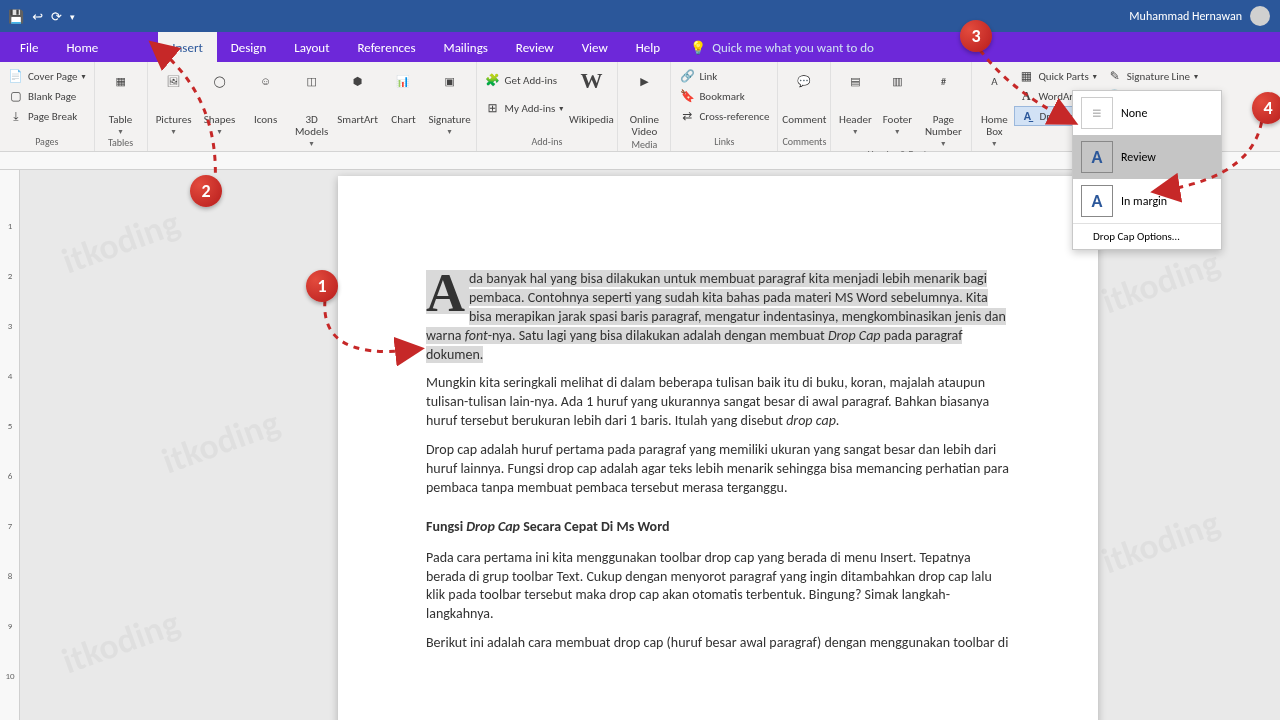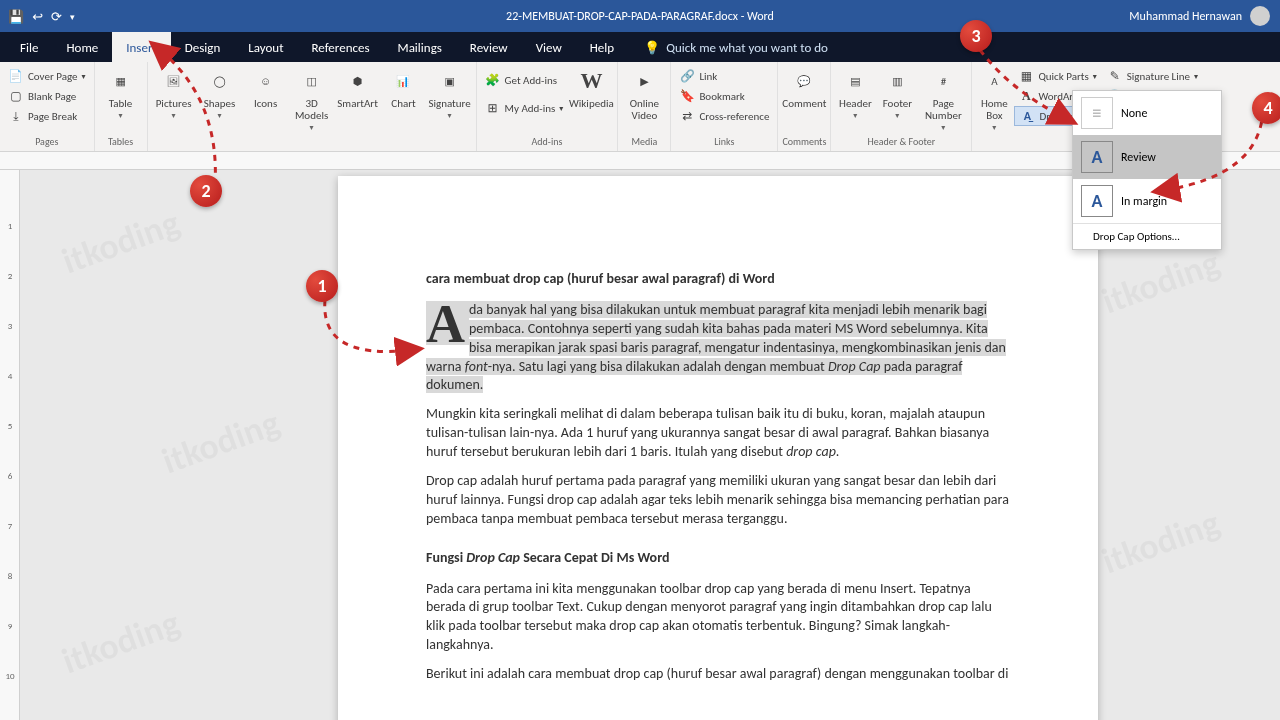--- a/index.html
+++ b/index.html
@@ -3,31 +3,31 @@
 <meta charset="utf-8">
 <style>
 * { margin:0; padding:0; box-sizing:border-box; font-family:"Segoe UI",Calibri,sans-serif; }
 body { background:#fff; width:1280px; height:720px; overflow:hidden; position:relative; }
 .titlebar { height:32px; background:#2b579a; display:flex; align-items:center; color:#fff; font-size:12px; position:relative;}
 .qat { display:flex; gap:8px; padding:0 8px; align-items:center; }
 .qat span { font-size:13px; }
 .titlecenter { position:absolute; left:50%; transform:translateX(-50%); font-size:12px; }
 .titleright { position:absolute; right:10px; display:flex; align-items:center; gap:8px;}
 .avatar { width:20px; height:20px; border-radius:50%; background:#d0d0d0; }
-.tabs { height:30px; background:#0f172a; display:flex; align-items:center; color:#fff; font-size:13px; padding-left:6px; gap:0;}
+.tabs { height:30px; background:#6d28d9; display:flex; align-items:center; color:#fff; font-size:13px; padding-left:6px; gap:0;}
 .tab { padding:0 14px; height:30px; display:flex; align-items:center; cursor:pointer; }
-.tab.active { background:#f3f2f1; color:#2b579a; }
+.tab.active { background:#f3f2f1; color:#2b579a;margin-left:46px; }
 .tellme { display:flex; align-items:center; gap:6px; margin-left:8px; color:#cfe0f3; padding:0 8px; cursor:text;}
 .ribbon { height:90px; background:#f3f2f1; border-bottom:1px solid #d4d4d4; display:flex; align-items:stretch; position:relative;}
 .group { border-right:1px solid #e0e0e0; padding:2px 4px 0 4px; display:flex; flex-direction:column; }
 .gbody { flex:1; display:flex; gap:2px; align-items:flex-start; }
 .gtitle { text-align:center; font-size:10px; color:#666; height:14px; line-height:14px; margin-bottom:2px;}
 .bigbtn { width:44px; display:flex; flex-direction:column; align-items:center; font-size:11px; color:#444; padding-top:2px; cursor:pointer;}
 .bigbtn .ic { width:30px; height:30px; display:flex; align-items:center; justify-content:center; }
-.bigbtn .lbl { text-align:center; line-height:12px; margin-top:2px;}
+.bigbtn .lbl { text-align:center; line-height:12px; margin-top:18px;}
 .bigbtn .arr { font-size:8px; color:#666;}
 .smallitem { display:flex; align-items:center; gap:4px; font-size:11px; color:#444; padding:1px 4px; cursor:pointer; height:20px; white-space:nowrap;}
 .smallitem .sic { width:16px; height:16px; display:inline-flex; align-items:center; justify-content:center; font-size:12px;}
 .smallstack { display:flex; flex-direction:column; padding-top:2px;}
 .dropcap-menu { position:absolute; top:90px; left:1072px; width:150px; background:#fff; border:1px solid #c8c8c8; box-shadow:0 3px 8px rgba(0,0,0,0.2); z-index:100; font-size:12px;}
 .dcitem { display:flex; align-items:center; gap:8px; padding:6px 8px; cursor:pointer; }
 .dcitem.sel { background:#c5c5c5; }
 .dcicon { width:32px; height:32px; border:1px solid #888; display:flex; align-items:center; justify-content:center; font-size:18px; font-weight:bold; color:#2b579a;}
 .dcsep { border-top:1px solid #e0e0e0; padding:6px 20px; font-size:11px; cursor:pointer;}
 .work { position:absolute; top:152px; left:0; right:0; bottom:0; background:#e9e9e9; }
@@ -47,21 +47,20 @@
 </head>
 <body>
 
 <div class="titlebar">
   <div class="qat">
     <span>💾</span>
     <span>↩</span>
     <span>⟳</span>
     <span style="font-size:9px;">▾</span>
   </div>
-  <div class="titlecenter">22-MEMBUAT-DROP-CAP-PADA-PARAGRAF.docx  -  Word</div>
   <div class="titleright">
     <span>Muhammad Hernawan</span>
     <span class="avatar"></span>
   </div>
 </div>
 
 <div class="tabs">
   <div class="tab">File</div>
   <div class="tab">Home</div>
   <div class="tab active">Insert</div>
@@ -301,21 +300,20 @@
     <div class="vt" style="top:200px;">4</div>
       <div class="vt" style="top:250px;">5</div>
       <div class="vt" style="top:300px;">6</div>
     <div class="vt" style="top:350px;">7</div>
       <div class="vt" style="top:400px;">8</div>
       <div class="vt" style="top:450px;">9</div>
     <div class="vt" style="top:500px;">10</div>
   </div>
   <div class="page">
     <div class="doc">
-      <h3>cara membuat drop cap (huruf besar awal paragraf) di Word</h3>
       <p>
         <span class="dropcapA hibg">A</span>
         <span class="hibg">da banyak hal yang bisa dilakukan untuk membuat paragraf kita menjadi lebih menarik bagi pembaca. Contohnya seperti yang sudah kita bahas pada materi MS Word sebelumnya. Kita bisa merapikan jarak spasi baris paragraf, mengatur indentasinya, mengkombinasikan jenis dan warna </span><em class="hibg">font</em><span class="hibg">-nya. Satu lagi yang bisa dilakukan adalah dengan membuat </span><em class="hibg">Drop Cap</em><span class="hibg"> pada paragraf dokumen.</span>
       </p>
       <p><span>Mungkin kita seringkali melihat di dalam beberapa tulisan baik itu di buku, koran, majalah ataupun tulisan-tulisan lain-nya. Ada 1 huruf yang ukurannya sangat besar di awal paragraf. Bahkan biasanya huruf tersebut berukuran lebih dari 1 baris. Itulah yang disebut </span><em>drop cap</em><span>.</span></p>
       <p>Drop cap adalah huruf pertama pada paragraf yang memiliki ukuran yang sangat besar dan lebih dari huruf lainnya. Fungsi drop cap adalah agar teks lebih menarik sehingga bisa memancing perhatian para pembaca tanpa membuat pembaca tersebut merasa terganggu.</p>
       <h3 style="margin-top:20px;"><span>Fungsi </span><em>Drop Cap</em><span> Secara Cepat Di Ms Word</span></h3>
       <p>Pada cara pertama ini kita menggunakan toolbar drop cap yang berada di menu Insert. Tepatnya berada di grup toolbar Text. Cukup dengan menyorot paragraf yang ingin ditambahkan drop cap lalu klik pada toolbar tersebut maka drop cap akan otomatis terbentuk. Bingung? Simak langkah-langkahnya.</p>
       <p>Berikut ini adalah cara membuat drop cap (huruf besar awal paragraf) dengan menggunakan toolbar di</p>
     </div>

